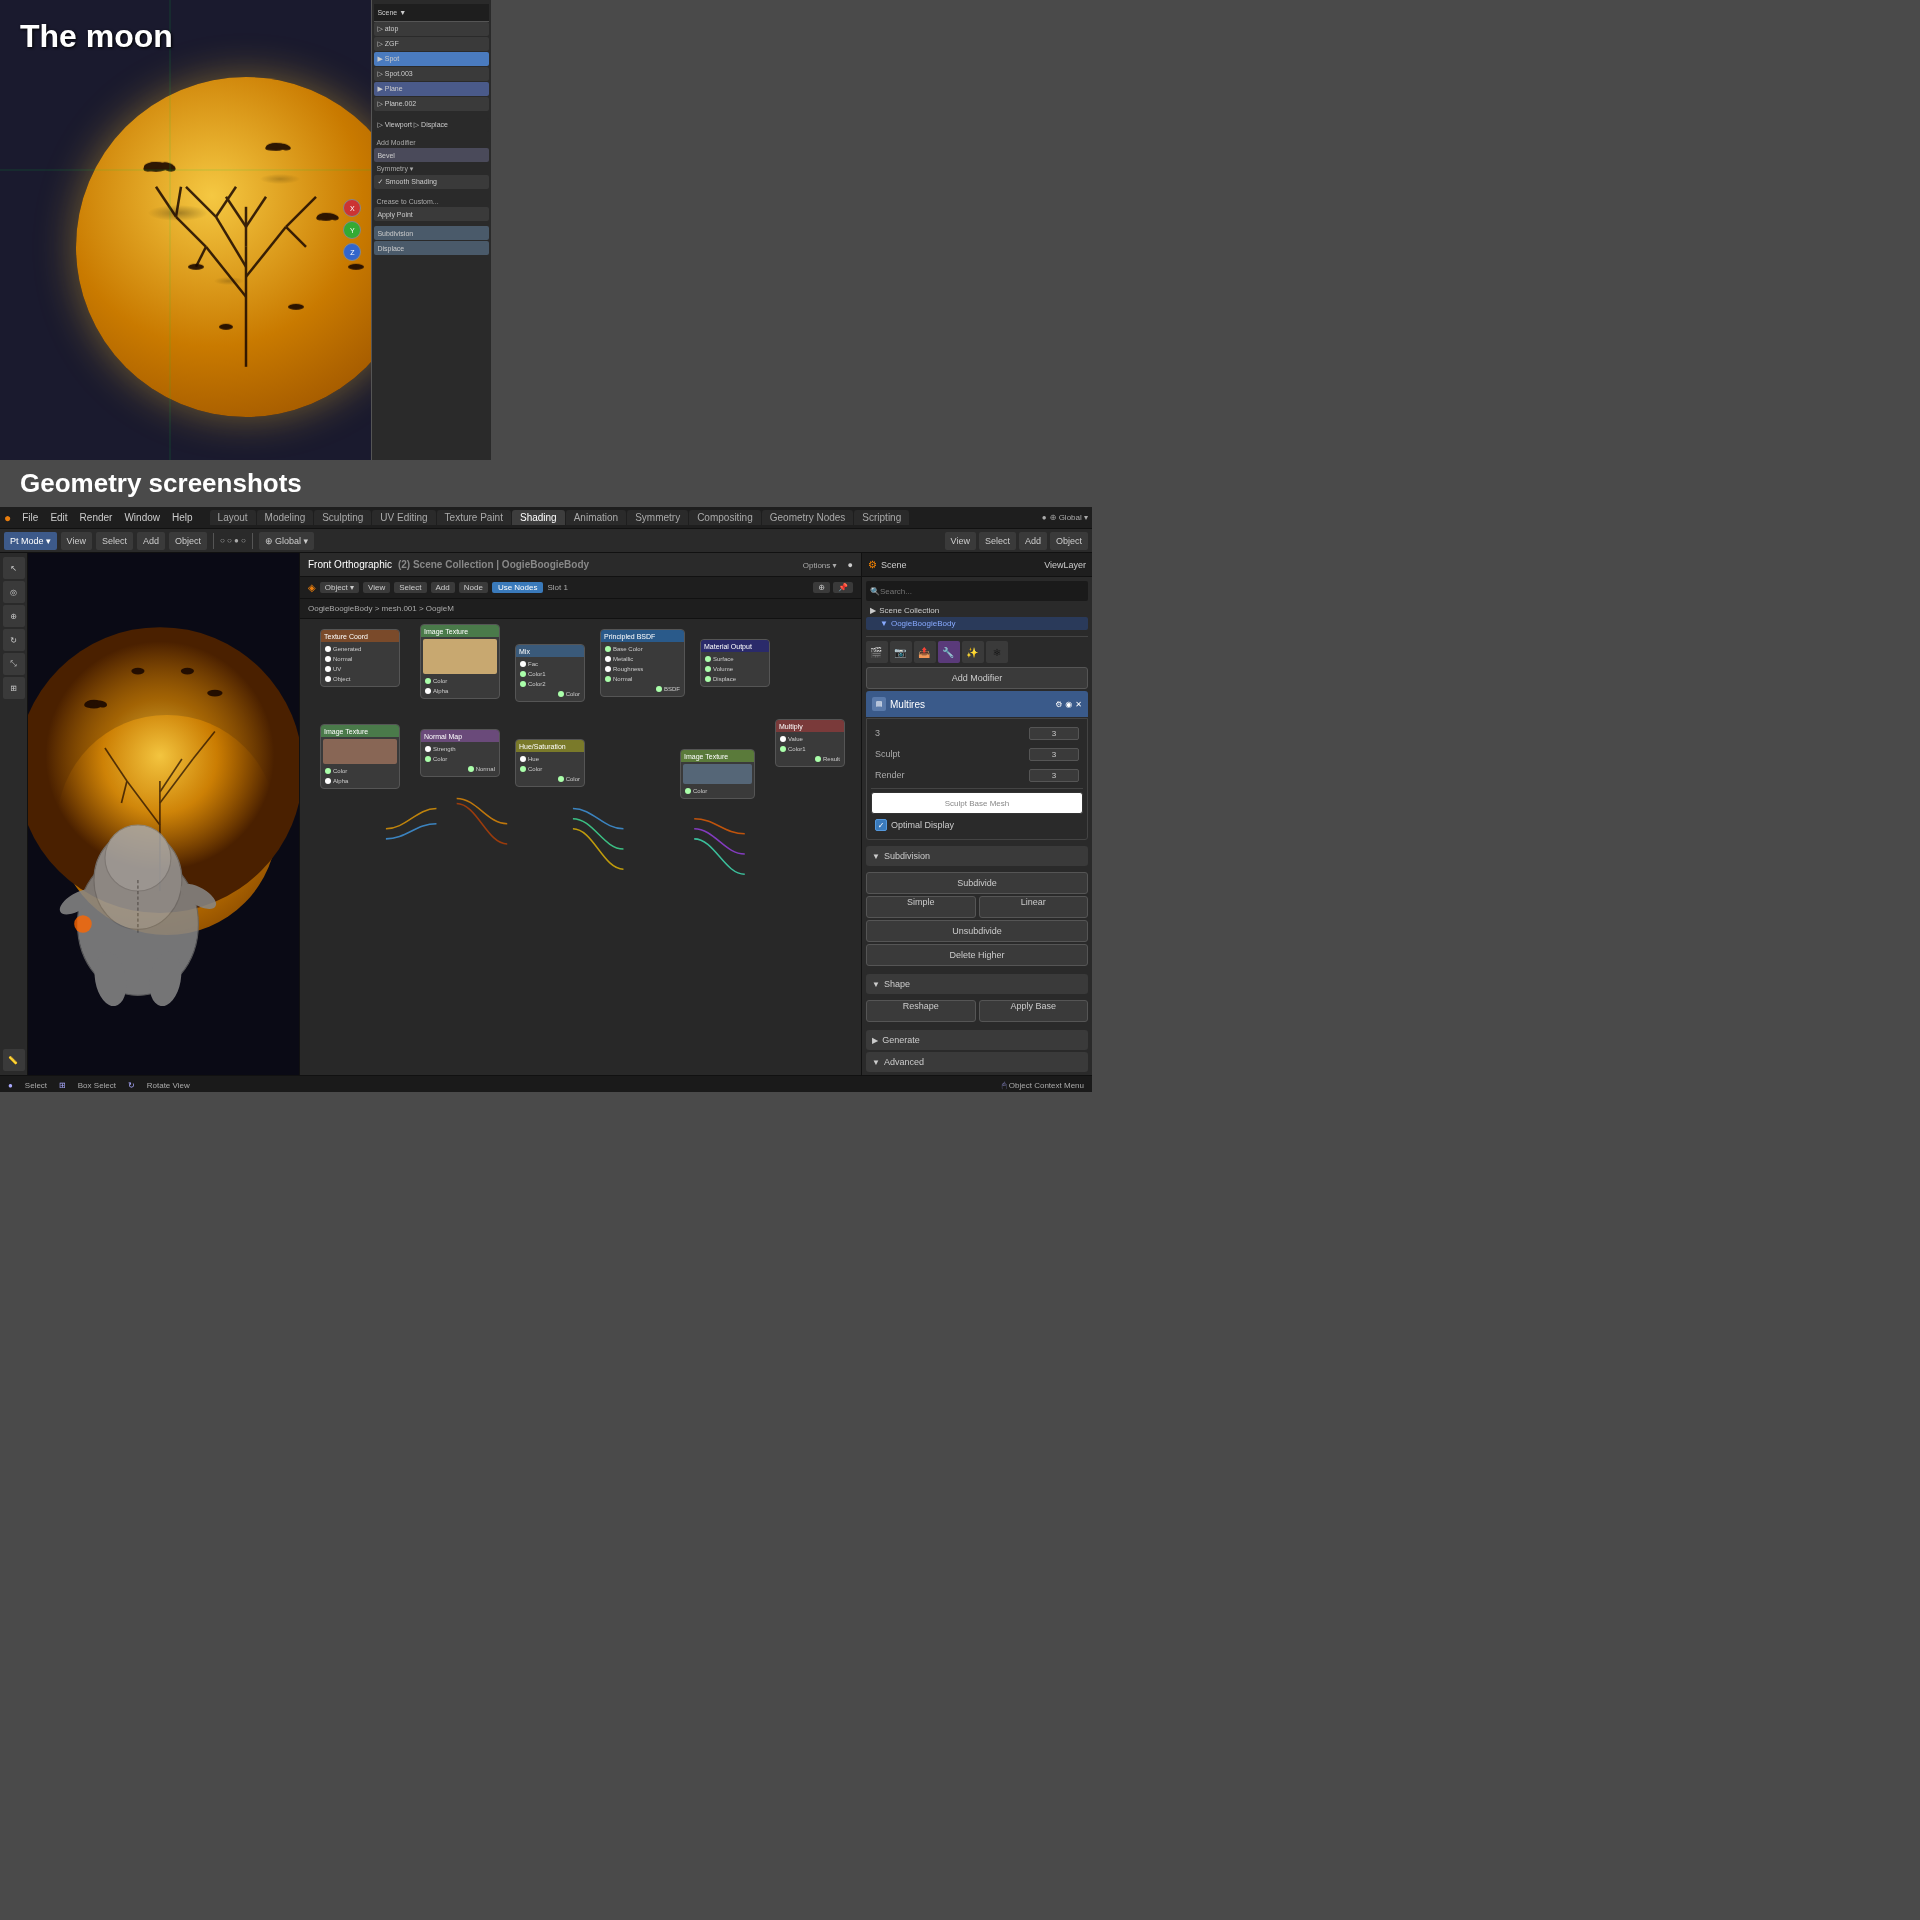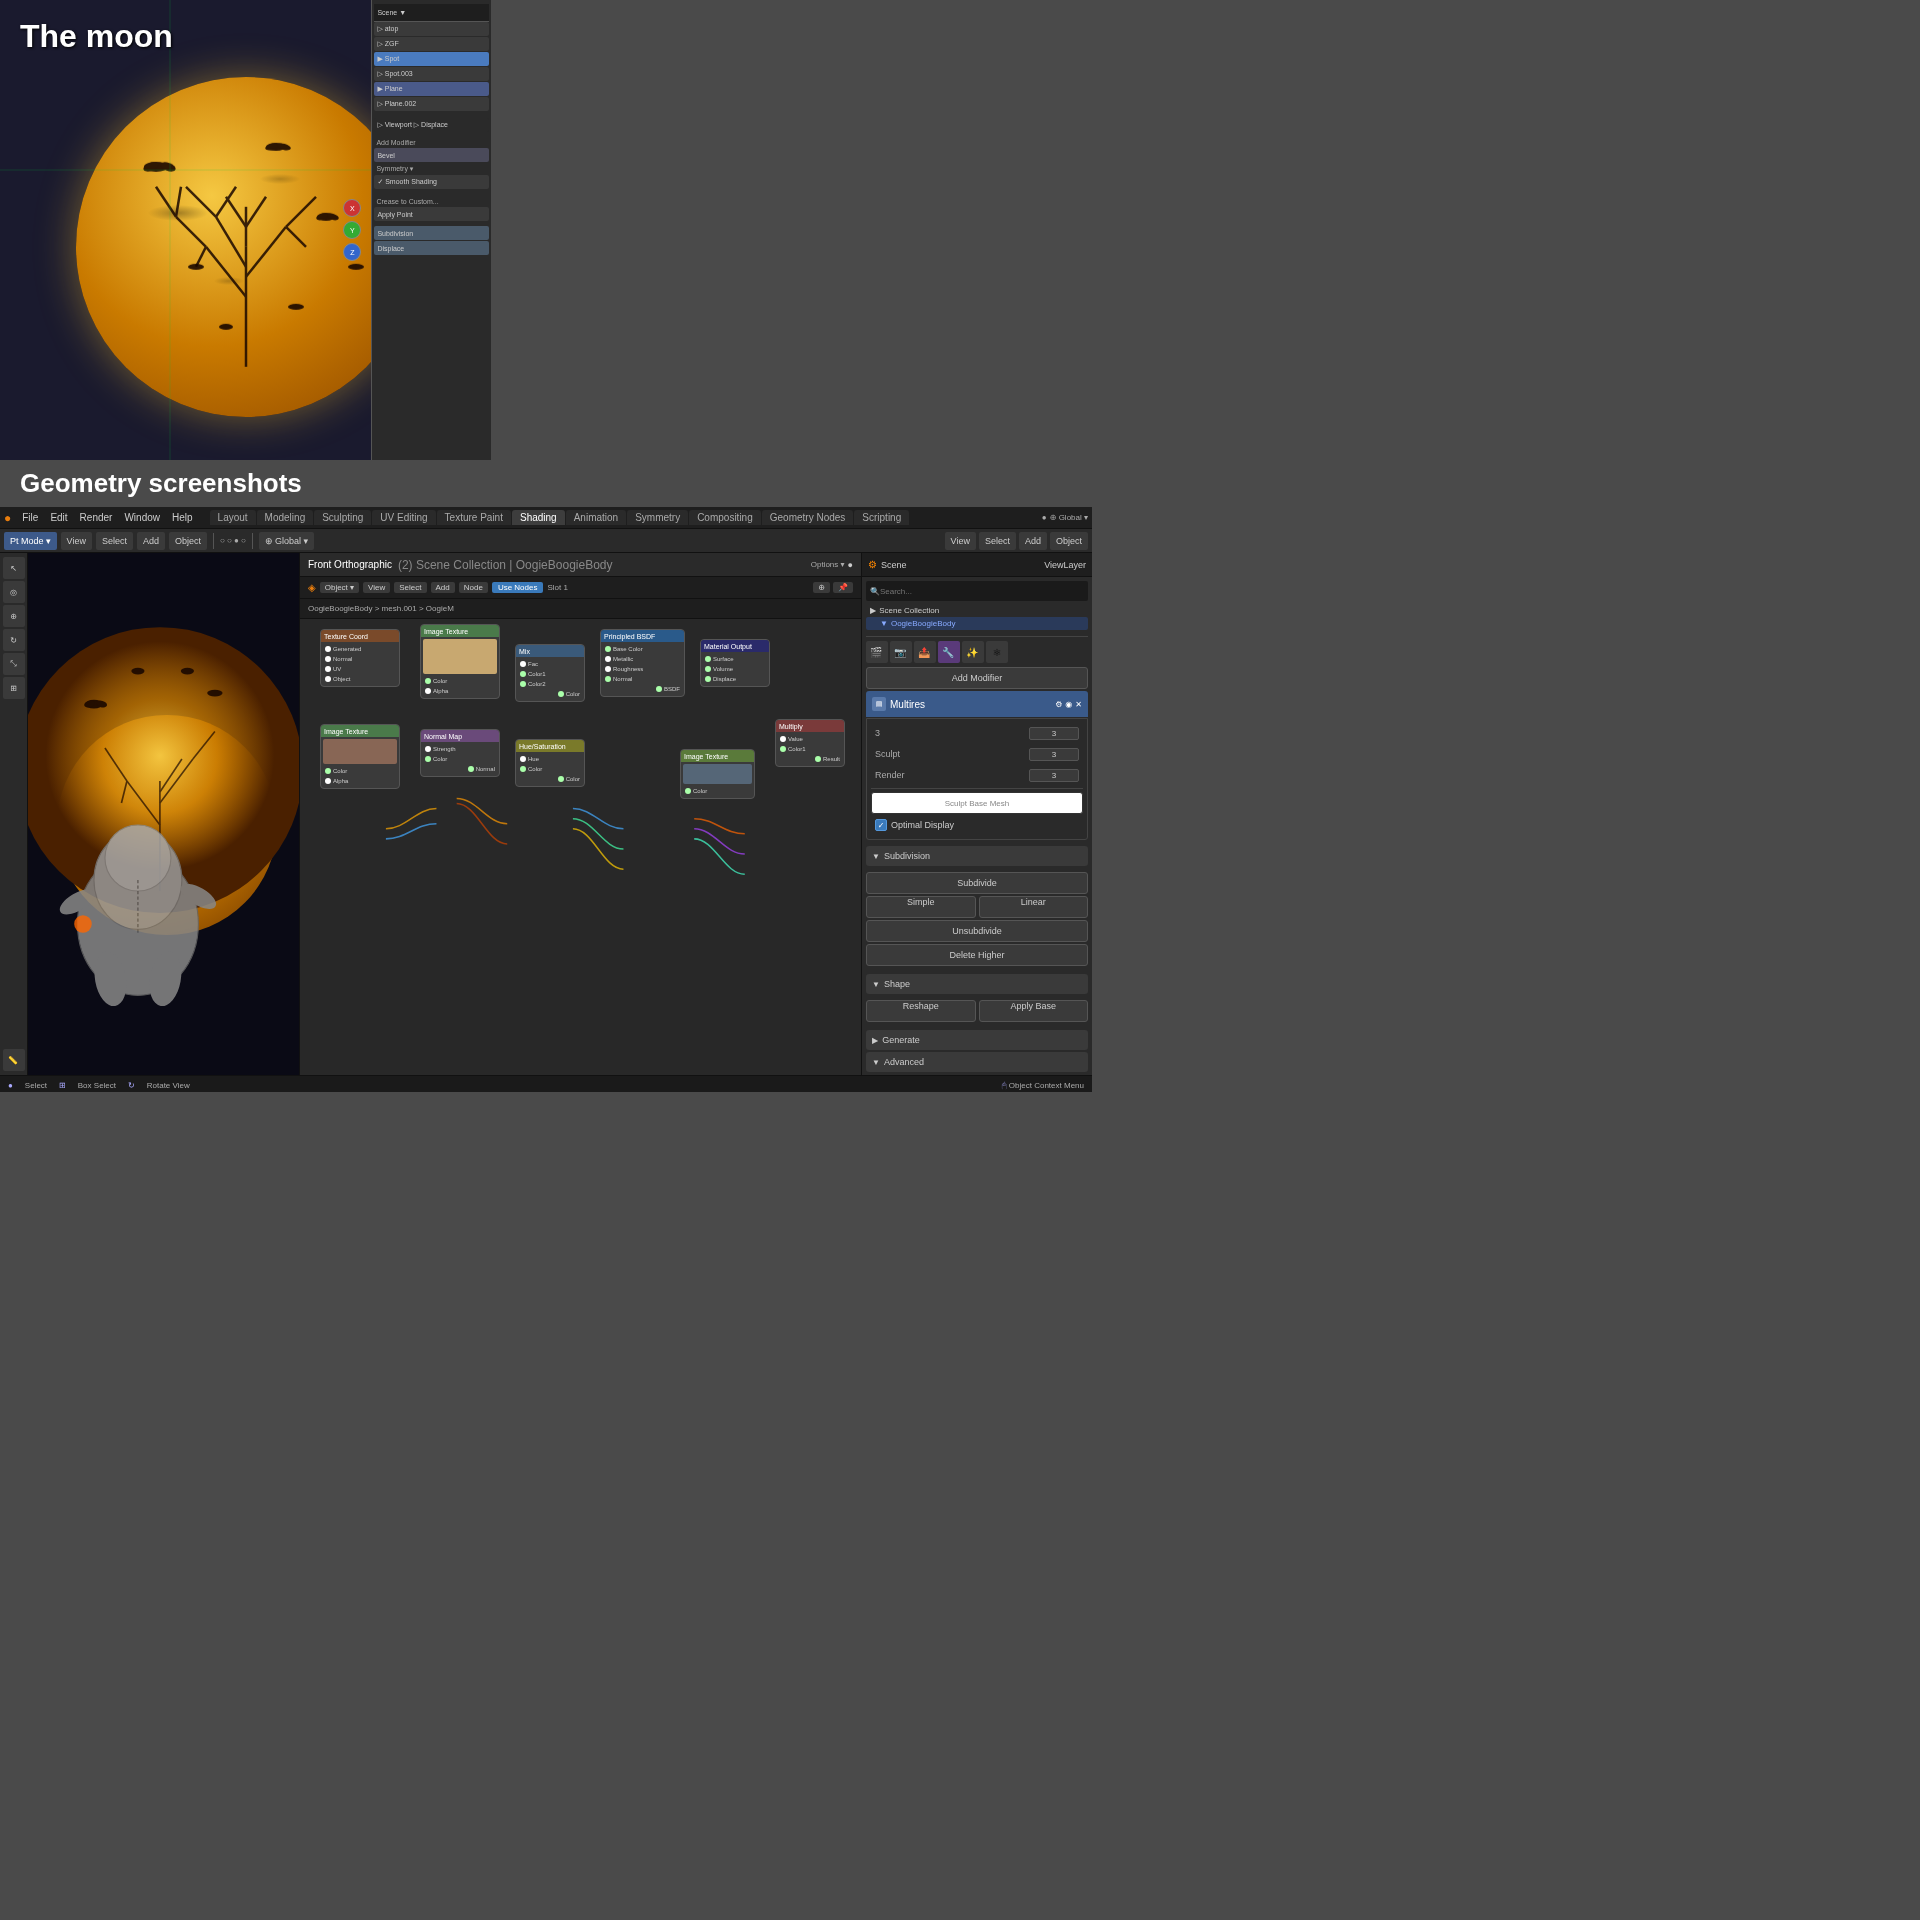--- a/index.html
+++ b/index.html
@@ -884,22 +884,22 @@
           </svg>
 
         </div>
       </div>
     </div>
 
     <div class="center-panel">
 
       <div class="viewport-header">
         <span class="vp-label">Front Orthographic</span>
-        <span style="font-size:12px;color:#888;">(2) Scene Collection | OogieBoogieBody</span>
-        <div style="margin-left:auto;display:flex;gap:3px;align-items:center;">
+        <span style="font-size:10px;color:#888;font-weight:bold;">(2) Scene Collection | OogieBoogieBody</span>
+        <div style="margin-left:auto;display:flex;gap:11px;align-items:flex-end;">
           <span style="font-size:8px;color:#aaa;">Options ▾</span>
           <span>●</span>
         </div>
       </div>
 
       <div class="main-3d-view">
         <div class="viewport-3d-bg">
 
           <div class="viewport-moon-bg"></div>
 

